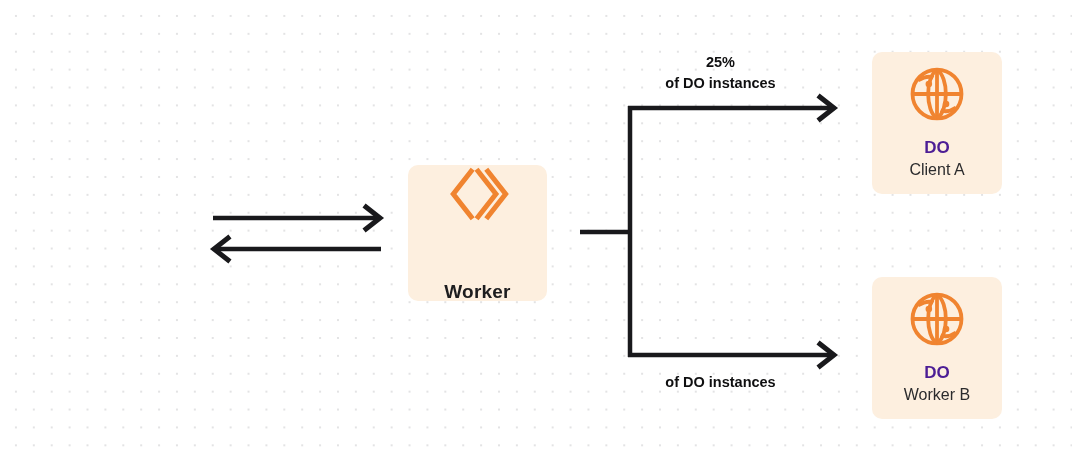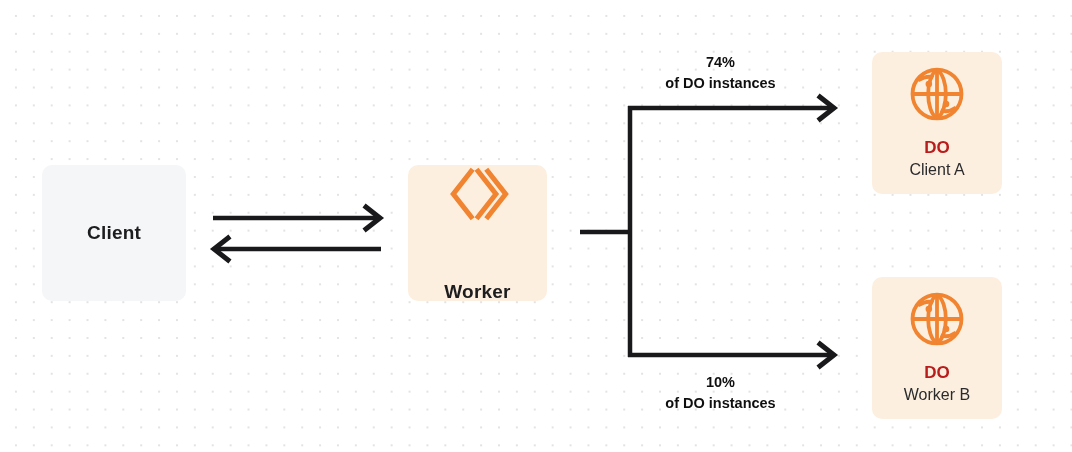--- a/index.html
+++ b/index.html
@@ -63,21 +63,21 @@
   .node-title {
     font-size: 19px;
     font-weight: bold;
     color: #1d1d1f;
     letter-spacing: 0.2px;
     line-height: 1.2;
   }
   .node-title-sm {
     font-size: 17px;
     font-weight: bold;
-    color: #b91c1c;
+    color: #4c1d95;
     line-height: 1.25;
   }
   .node-sub {
     font-size: 16px;
     font-weight: normal;
     color: #2b2b2d;
     line-height: 1.3;
     margin-top: 2px;
   }
   .icon-worker {
@@ -137,23 +137,20 @@
       <line x1="630" y1="106" x2="630" y2="357"></line>
 
       <line x1="628" y1="108" x2="832" y2="108"></line>
       <polyline points="820,97 834,108 820,119" stroke-width="5" stroke-linecap="square"></polyline>
 
       <line x1="628" y1="355" x2="832" y2="355"></line>
       <polyline points="820,344 834,355 820,366" stroke-width="5" stroke-linecap="square"></polyline>
     </g>
   </svg>
 
-  <div class="node node-client">
-    <span class="node-title">Client</span>
-  </div>
 
   <div class="node node-worker">
     <span class="icon-worker">
       <svg viewBox="0 0 64 64" width="62" height="62" xmlns="http://www.w3.org/2000/svg">
         <g fill="none" stroke="#f08430" stroke-width="5.2" stroke-linejoin="miter" stroke-linecap="butt">
           <polyline points="26.5,6.5 6.5,32 26.5,57.5"></polyline>
           <polyline points="30.5,6.5 50.5,32 30.5,57.5"></polyline>
           <polyline points="40.5,6.5 60.5,32 40.5,57.5"></polyline>
         </g>
       </svg>
@@ -195,22 +192,21 @@
         </g>
         <circle cx="23" cy="21" r="3.6" fill="#f08430"></circle>
         <circle cx="42" cy="43" r="3.6" fill="#f08430"></circle>
       </svg>
     </span>
     <span class="node-title-sm">DO</span>
     <span class="node-sub">Worker B</span>
   </div>
 
   <div class="edge-label label-top">
-    <div>74%</div>
+    <div>25%</div>
     <div>of DO instances</div>
   </div>
 
   <div class="edge-label label-bottom">
-    <div>10%</div>
     <div>of DO instances</div>
   </div>
 
 </div>
 
 </body></html>

